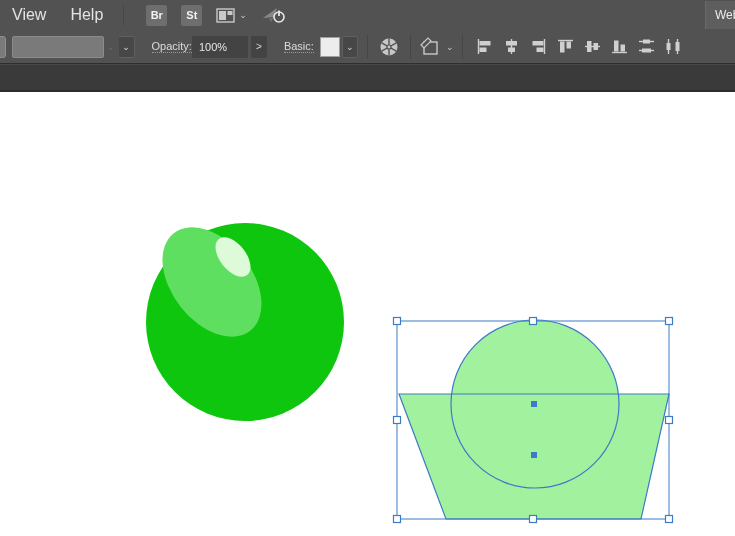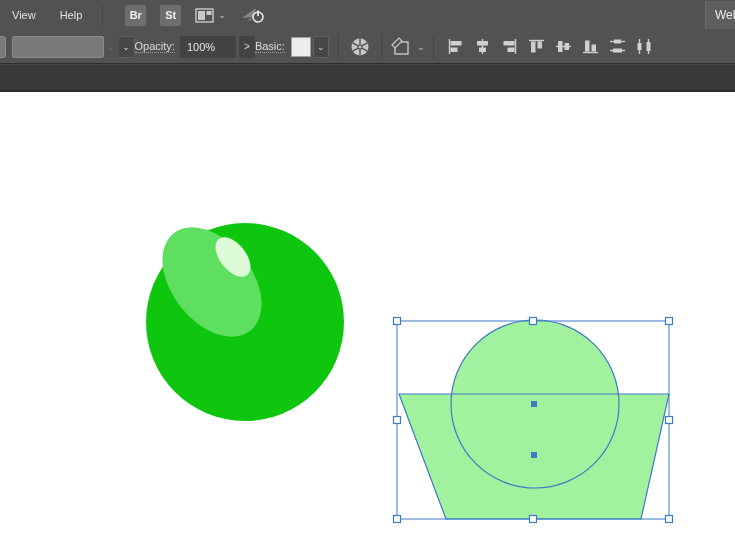--- a/index.html
+++ b/index.html
@@ -3,21 +3,21 @@
 <meta charset="utf-8">
 <style>
   * { margin:0; padding:0; box-sizing:border-box; }
   html,body { width:735px; height:536px; overflow:hidden;
     font-family:"Liberation Sans", sans-serif; background:#ffffff; }
   .app { position:relative; width:735px; height:536px; }
 
   
   .menubar { position:absolute; top:0; left:0; width:735px; height:30px;
     background:#525252; display:flex; align-items:center; }
-  .menu-item { color:#e3e3e3; font-size:11px; padding:0 12px; height:30px;
+  .menu-item { color:#e3e3e3; font-size:16px; padding:0 12px; height:30px;
     display:flex; align-items:center; cursor:default; }
   .bar-sep { width:1px; height:20px; background:#454545; margin:0 8px; }
   .sq-btn { width:21px; height:21px; background:#6e6e6e; border-radius:2px;
     color:#f2f2f2; font-size:11px; font-weight:bold; display:flex;
     align-items:center; justify-content:center; margin-left:14px; }
   .iconbtn { display:flex; align-items:center; margin-left:14px; }
   .chev { color:#c9c9c9; font-size:9px; margin-left:4px; }
   .workspace { position:absolute; right:0; top:1px; height:28px;
     background:#5e5e5e; border-left:1px solid #6a6a6a; display:flex;
     align-items:center; padding-left:9px; width:30px; overflow:hidden;
@@ -34,24 +34,24 @@
   .dim-chev { color:#6f6f6f; font-size:9px; margin:0 4px 0 3px; }
   .brush-dd { width:86px; height:22px; background:#f4f4f4; border-radius:2px 0 0 2px;
     display:flex; align-items:center; padding:0 5px; }
   .brush-line { flex:0 0 44px; height:3px; background:#111; margin-right:5px; }
   .brush-name { color:#1a1a1a; font-size:11px; }
   .dd-chev-btn { width:16px; height:22px; background:#474747;
     border:1px solid #5f5f5f; border-left:none; border-radius:0 2px 2px 0;
     color:#d8d8d8; font-size:9px; display:flex; align-items:center;
     justify-content:center; }
   .cb-label { color:#dcdcdc; font-size:11px; border-bottom:1px dotted #9a9a9a;
-    margin-left:0; }
+    margin-left:17px; }
   .field { width:56px; height:22px; background:#434343; color:#e6e6e6;
     font-size:11px; display:flex; align-items:center; padding-left:7px;
-    margin-left:5px; border-radius:2px; }
+    border-radius:2px; }
   .more-btn { width:16px; height:22px; background:#434343; color:#d8d8d8;
     font-size:10px; display:flex; align-items:center; justify-content:center;
     margin-left:3px; border-radius:2px; }
   .style-swatch { width:20px; height:20px; background:#ededed;
     border:1px solid #9f9f9f; margin-left:6px; }
   .cb-sep { width:1px; height:24px; background:#454545; margin:0 9px; }
   .ticon { display:flex; align-items:center; justify-content:center;
     width:24px; height:24px; }
   .align-group { display:flex; align-items:center; gap:3px; }
   svg { display:block; }

